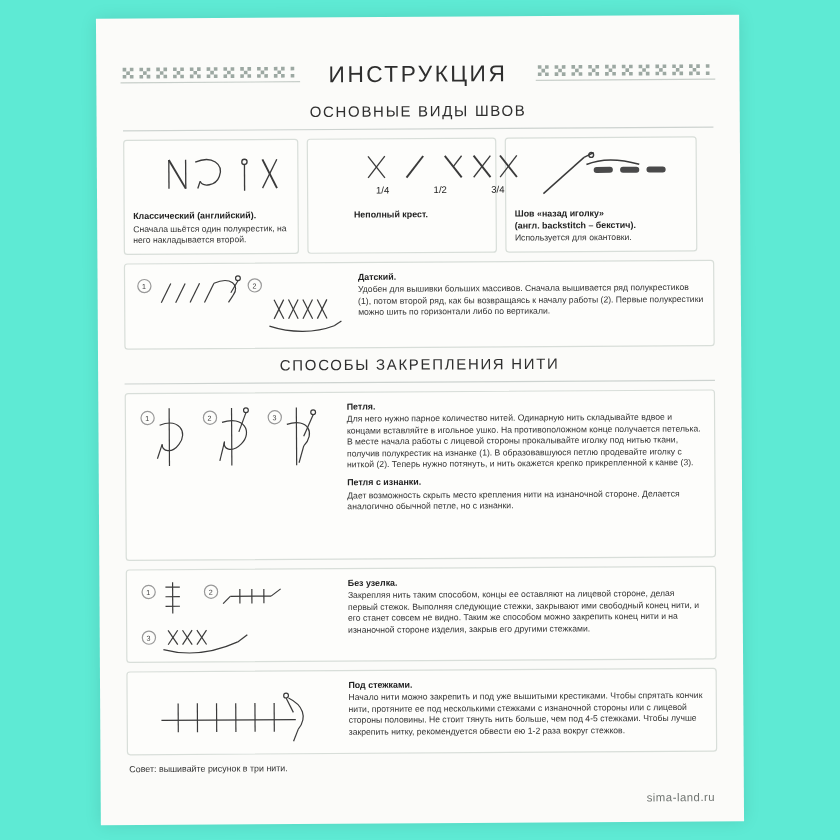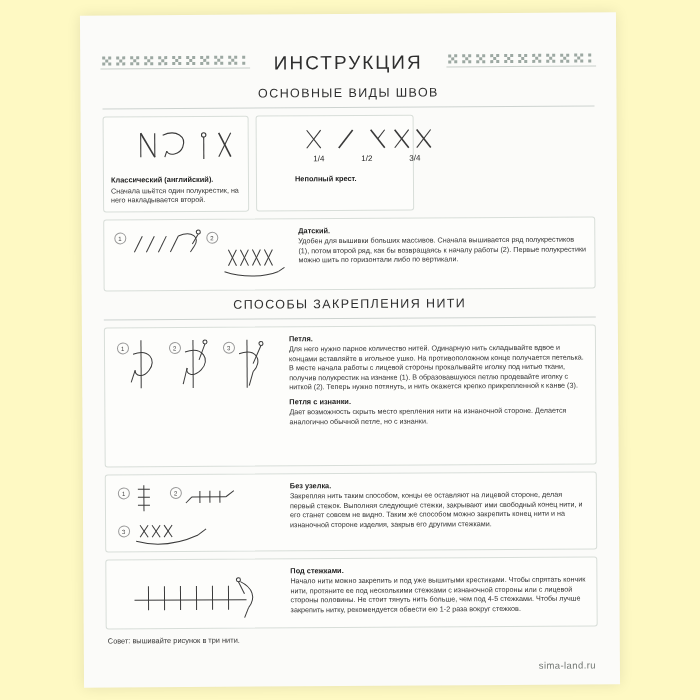--- a/index.html
+++ b/index.html
@@ -10,21 +10,21 @@
   body {
     width: 700px;
     height: 700px;
     font-family: "Liberation Sans", sans-serif;
     overflow: hidden;
   }
   .page {
     position: relative;
     width: 700px;
     height: 700px;
-    background: #fef9c3;
+    background: #5eead4;
   }
   .sheet {
     position: absolute;
     left: 82px;
     top: 14px;
     width: 536px;
     height: 672px;
     background: #fbfbf9;
     box-shadow: 0 0 14px rgba(0,0,0,0.10);
     transform: rotate(-0.35deg);
@@ -326,20 +326,38 @@
             </svg>
             <div class="frac-row" style="position:absolute; left:0; top:30px; width:144px;">
               <span class="frac">1/4</span>
               <span class="frac">1/2</span>
               <span class="frac">3/4</span>
             </div>
           </div>
           <div class="cap-title">Неполный крест.</div>
         </div>
 
+        <div class="card c3">
+          <div class="fig">
+            <svg width="146" height="48" viewBox="0 0 146 48">
+              <g stroke="#3a3a3a" fill="none" stroke-width="1.2">
+                <path d="M24 40 L58 10"></path>
+                <path d="M58 10 L66 6"></path>
+                <circle cx="64" cy="8" r="2"></circle>
+                <path d="M60 16 C74 10 90 12 104 16" stroke-width="1.3"></path>
+                <rect x="66" y="18" width="16" height="5" rx="2.5" fill="#4a4a4a" stroke="none"></rect>
+                <rect x="88" y="18" width="16" height="5" rx="2.5" fill="#4a4a4a" stroke="none"></rect>
+                <rect x="110" y="18" width="16" height="5" rx="2.5" fill="#4a4a4a" stroke="none"></rect>
+              </g>
+            </svg>
+          </div>
+          <div class="cap-title">Шов «назад иголку»</div>
+          <div class="cap-title">(англ. backstitch – бекстич).</div>
+          <div class="cap-body">Используется для окантовки.</div>
+        </div>
       </div>
 
       <div class="wide" style="height:72px;">
         <div class="wide-fig">
           <svg width="178" height="60" viewBox="0 0 178 60">
             <g stroke="#3a3a3a" fill="none" stroke-width="1">
               <circle cx="8" cy="12" r="5.5" stroke="#999"></circle>
               <text class="num" x="6" y="14.5" stroke="none" fill="#444">1</text>
               <path d="M22 26 L30 10"></path>
               <path d="M34 26 L42 10"></path>

